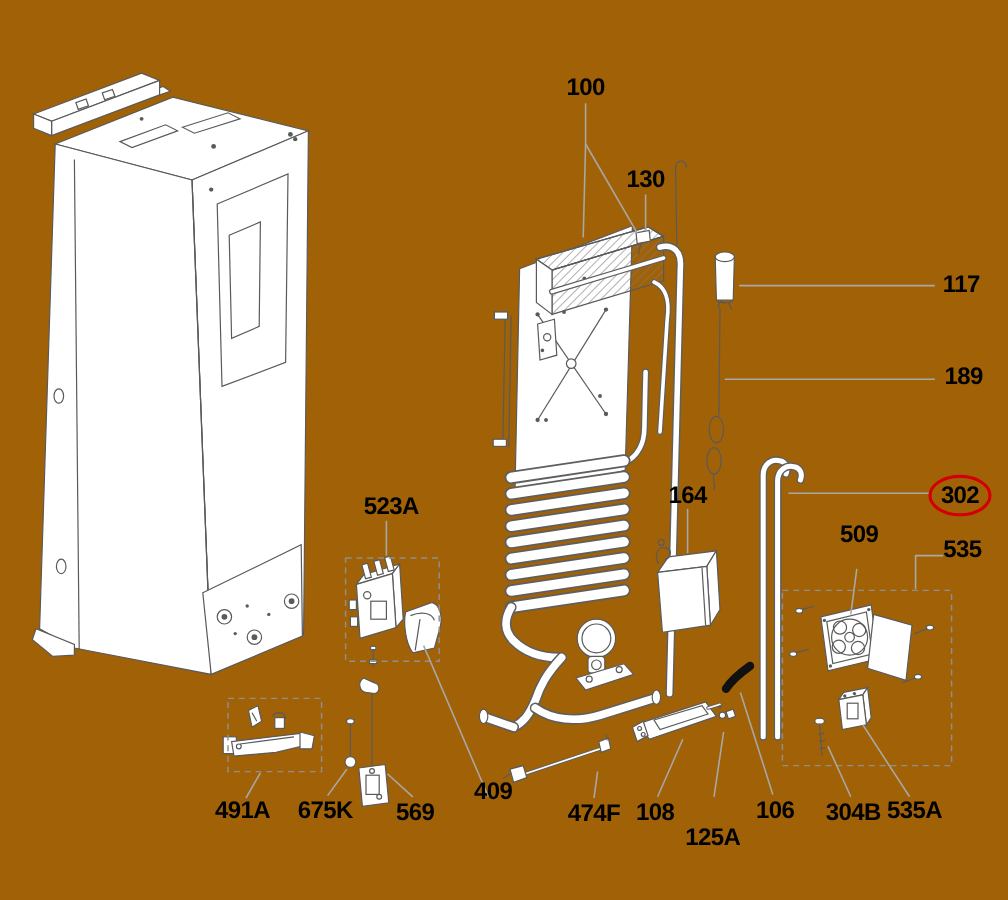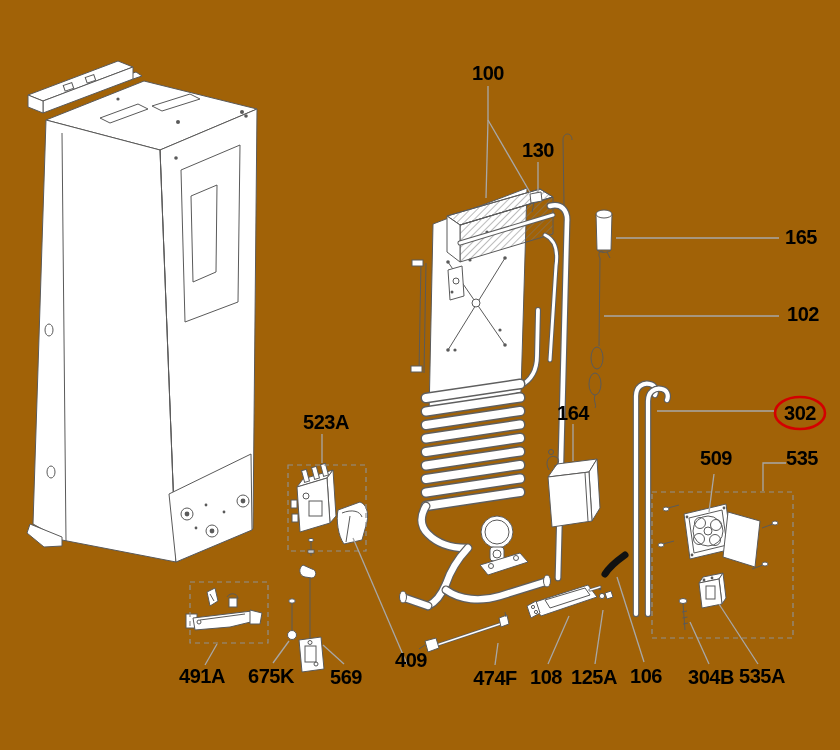--- a/index.html
+++ b/index.html
@@ -334,31 +334,31 @@
     <line class="leader" x1="644" y1="662" x2="617" y2="577"></line>
     <line class="leader" x1="709" y1="664" x2="690" y2="622"></line>
     <line class="leader" x1="758" y1="664" x2="719" y2="604"></line>
   </g>
 
   <ellipse cx="800" cy="413" rx="25" ry="16" fill="none" stroke-width="2.6" stroke="#d40000"></ellipse>
 </svg>
 
 <div class="callout" style="left:488px;top:63px">100</div>
 <div class="callout" style="left:538px;top:140px">130</div>
-<div class="callout" style="left:801px;top:227px">165</div>
-<div class="callout" style="left:803px;top:304px">102</div>
+<div class="callout" style="left:801px;top:227px">117</div>
+<div class="callout" style="left:803px;top:304px">189</div>
 <div class="callout" style="left:800px;top:403px">302</div>
 <div class="callout" style="left:573px;top:403px">164</div>
 <div class="callout" style="left:326px;top:412px">523A</div>
-<div class="callout" style="left:716px;top:448px">509</div>
+<div class="callout" style="left:716px;top:436px">509</div>
 <div class="callout" style="left:802px;top:448px">535</div>
 <div class="callout" style="left:202px;top:666px">491A</div>
 <div class="callout" style="left:271px;top:666px">675K</div>
 <div class="callout" style="left:346px;top:667px">569</div>
 <div class="callout" style="left:411px;top:650px">409</div>
 <div class="callout" style="left:495px;top:668px">474F</div>
 <div class="callout" style="left:546px;top:667px">108</div>
-<div class="callout" style="left:594px;top:667px">125A</div>
+<div class="callout" style="left:594px;top:688px">125A</div>
 <div class="callout" style="left:646px;top:666px">106</div>
 <div class="callout" style="left:711px;top:667px">304B</div>
 <div class="callout" style="left:762px;top:666px">535A</div>
 
 </div>
 
 </body></html>

